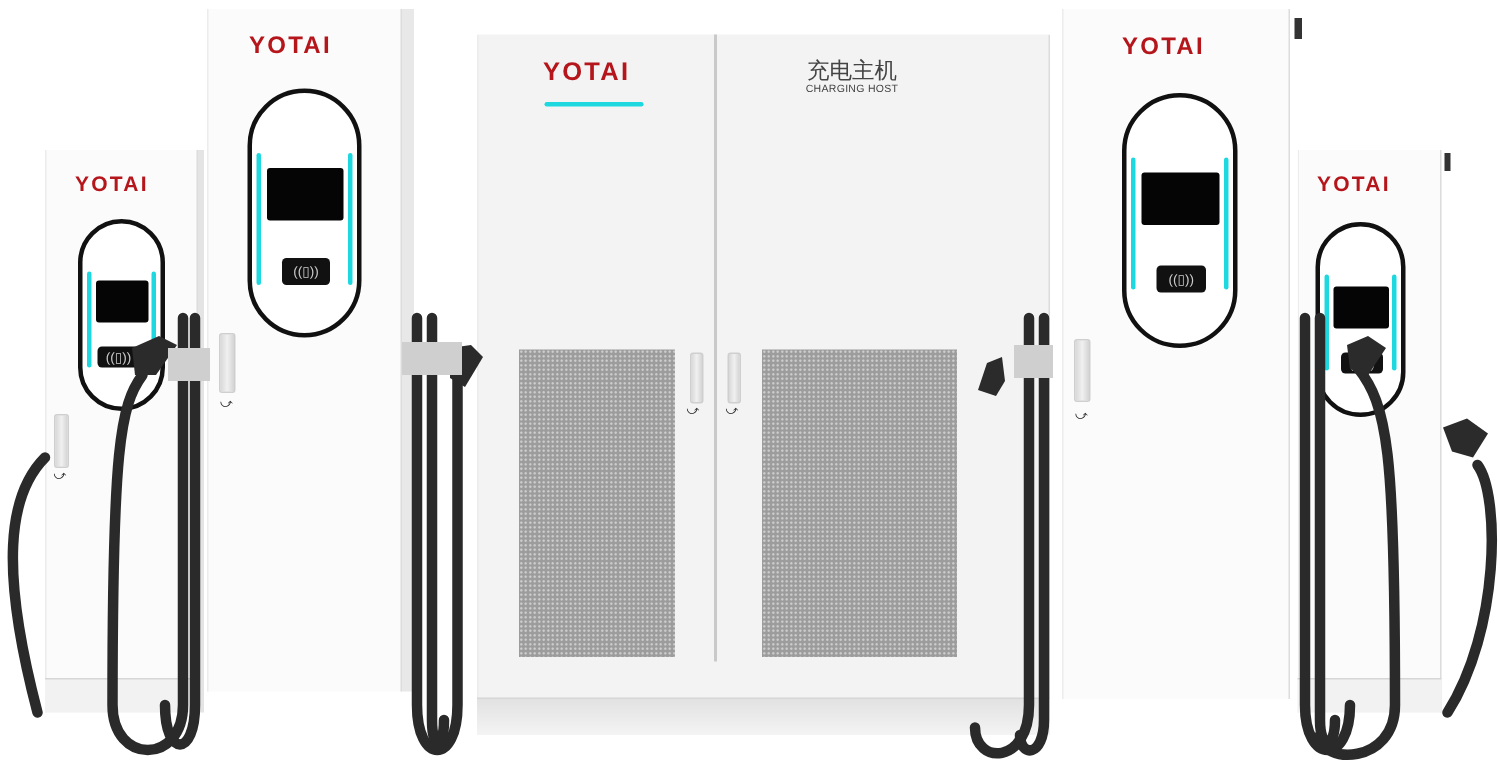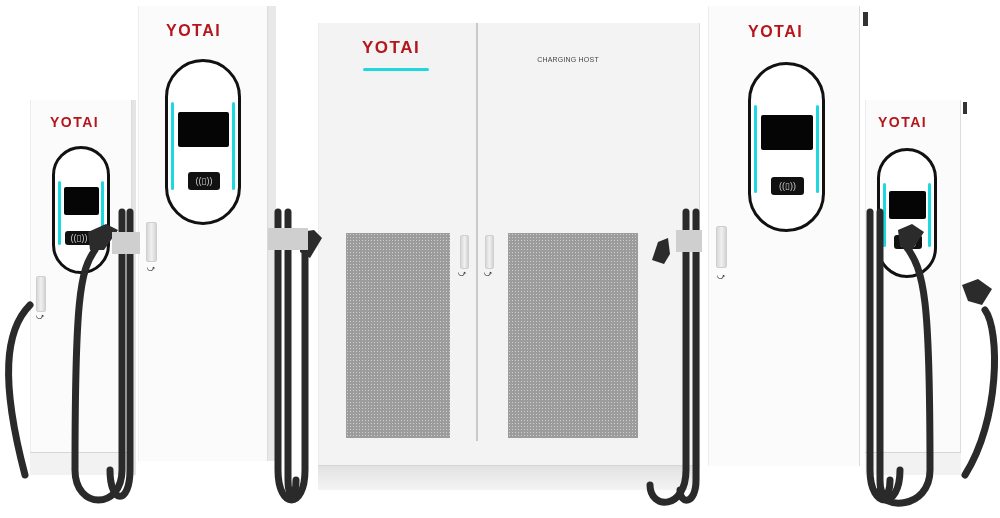--- a/index.html
+++ b/index.html
@@ -53,20 +53,21 @@
   <div class="abs" style="right:-6px;top:6px;width:5px;height:16px;background:#333;"></div>
 </div>
 <div class="abs" style="left:268px;top:6px;width:8px;height:455px;background:#e8e8e8;"></div>
 
 <div class="unit" style="left:318px;top:23px;width:382px;height:467px;background:#f3f3f3;">
   <div class="doorline" style="left:158px;top:0;height:418px;"></div>
   <div class="logo" style="left:44px;top:15px;font-size:17px;">
     <span>YOTAI</span>
   </div>
   <div class="abs" style="left:45px;top:45px;width:66px;height:3px;background:#1ed8e0;border-radius:2px;"></div>
+  <div class="host-title" style="left:195px;top:15px;width:110px;font-size:15px;">充电主机</div>
   <div class="host-title" style="left:195px;top:33px;width:110px;font-size:7px;letter-spacing:0.2px;">CHARGING HOST</div>
   <div class="grille" style="left:28px;top:210px;width:104px;height:205px;"></div>
   <div class="grille" style="left:190px;top:210px;width:130px;height:205px;"></div>
   <div class="handle" style="left:142px;top:212px;width:7px;height:32px;"></div>
   <div class="handle" style="left:167px;top:212px;width:7px;height:32px;"></div>
   <div class="open-mark" style="left:136px;top:246px;width:16px;">⤻</div>
   <div class="open-mark" style="left:162px;top:246px;width:16px;">⤻</div>
   <div class="plinth" style="left:0;right:0;bottom:0;height:24px;background:linear-gradient(180deg,#e2e2e2,#f4f4f4);"></div>
 </div>
 

